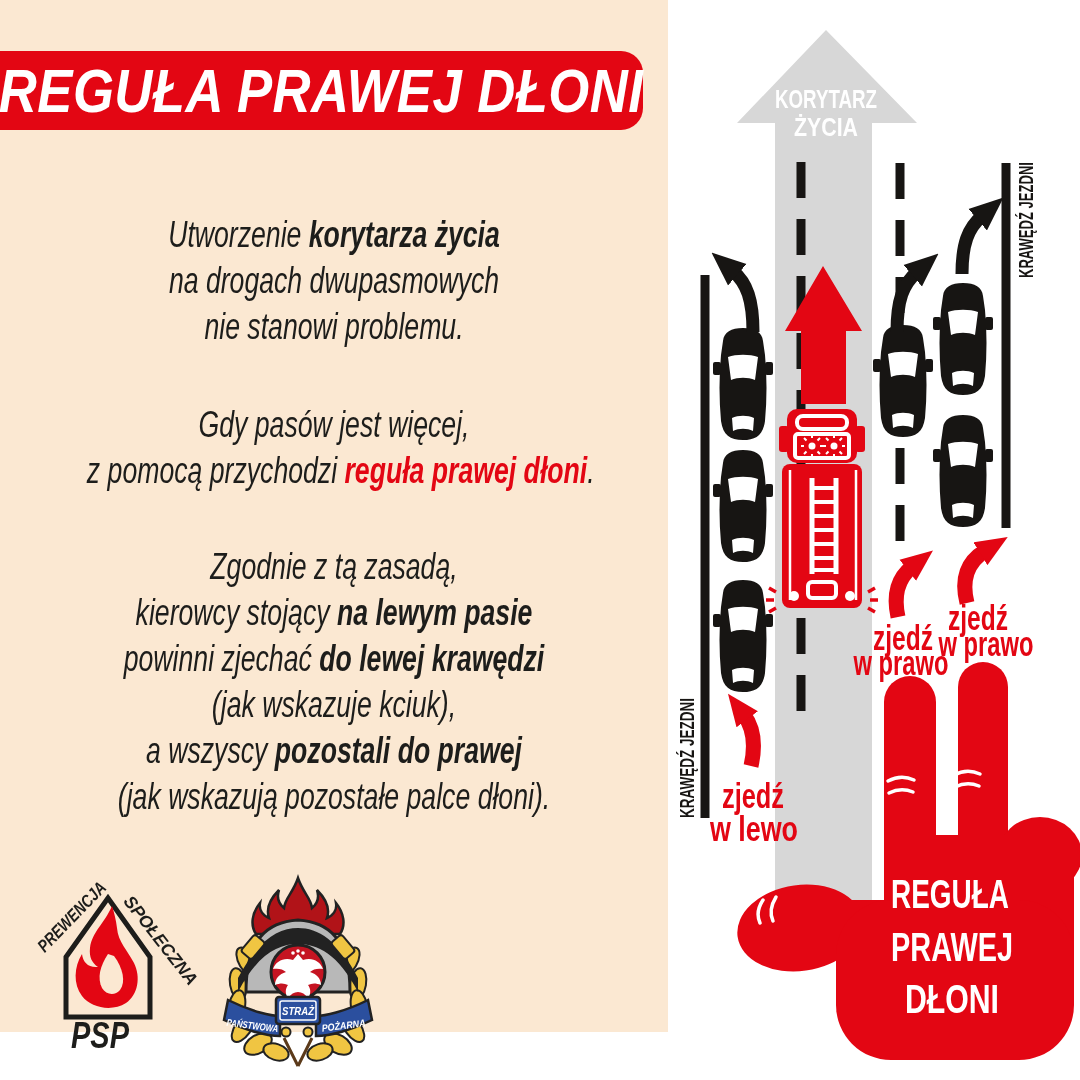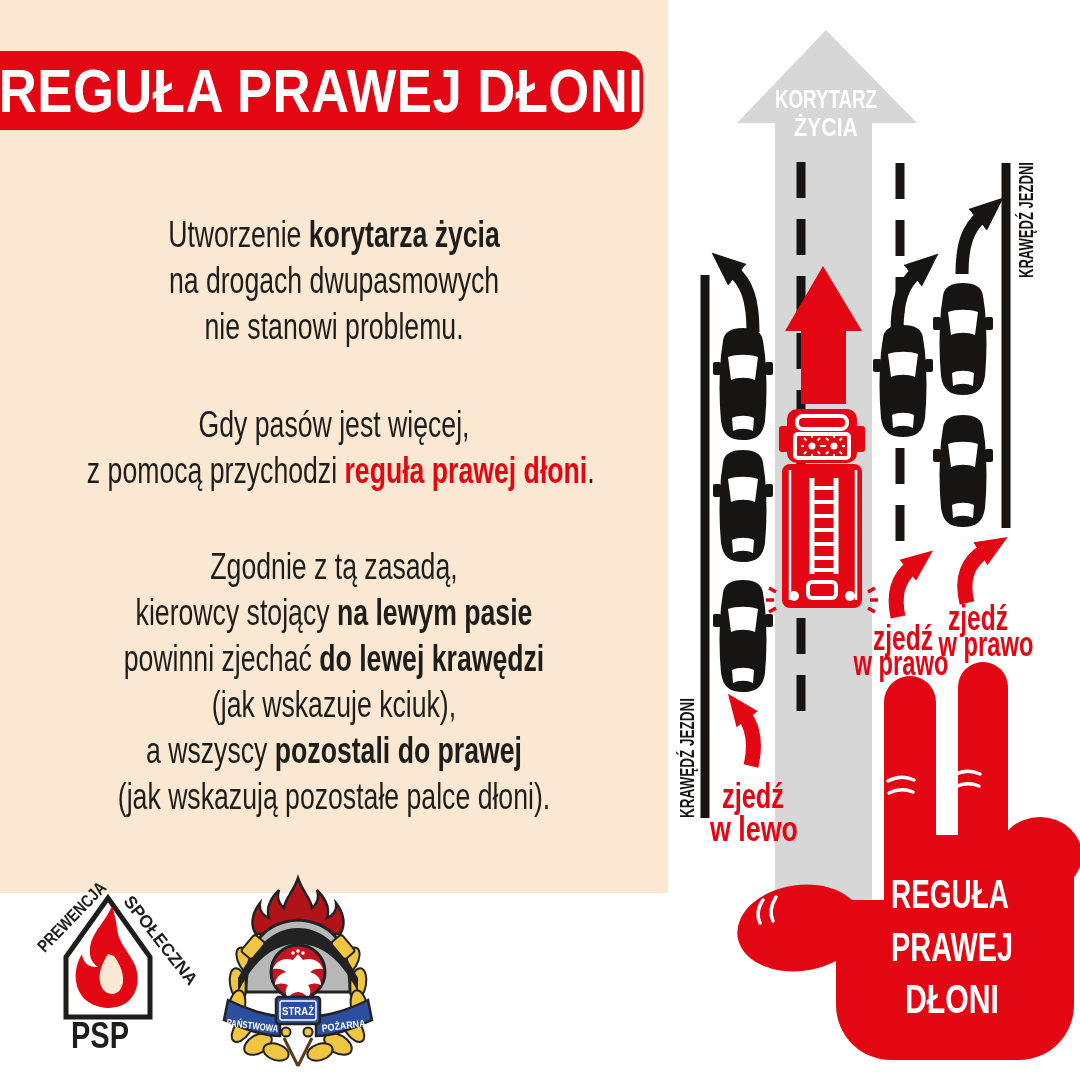--- a/index.html
+++ b/index.html
@@ -1,21 +1,21 @@
 <!DOCTYPE html>
 <html><head>
 <meta charset="utf-8">
 <style>
   html,body{margin:0;padding:0;}
   body{
     width:1080px;height:1080px;position:relative;overflow:hidden;
     background:#ffffff;
     font-family:"Liberation Sans","DejaVu Sans",sans-serif;
   }
-  .left-panel{position:absolute;left:0;top:0;width:668px;height:893px;background:#fbe8d2;}
+  .left-panel{position:absolute;left:0;top:0;width:668px;height:1032px;background:#fbe8d2;font-style:italic;}
   .banner{
     position:absolute;left:0;top:51px;width:643px;height:79px;
     background:#e30613;border-radius:0 22px 22px 0;
     display:flex;align-items:center;justify-content:center;
   }
   .banner span{
     color:#fff;font-weight:700;font-size:62px;white-space:nowrap;
     transform:scaleX(.85);letter-spacing:.5px;
   }
   .para{

